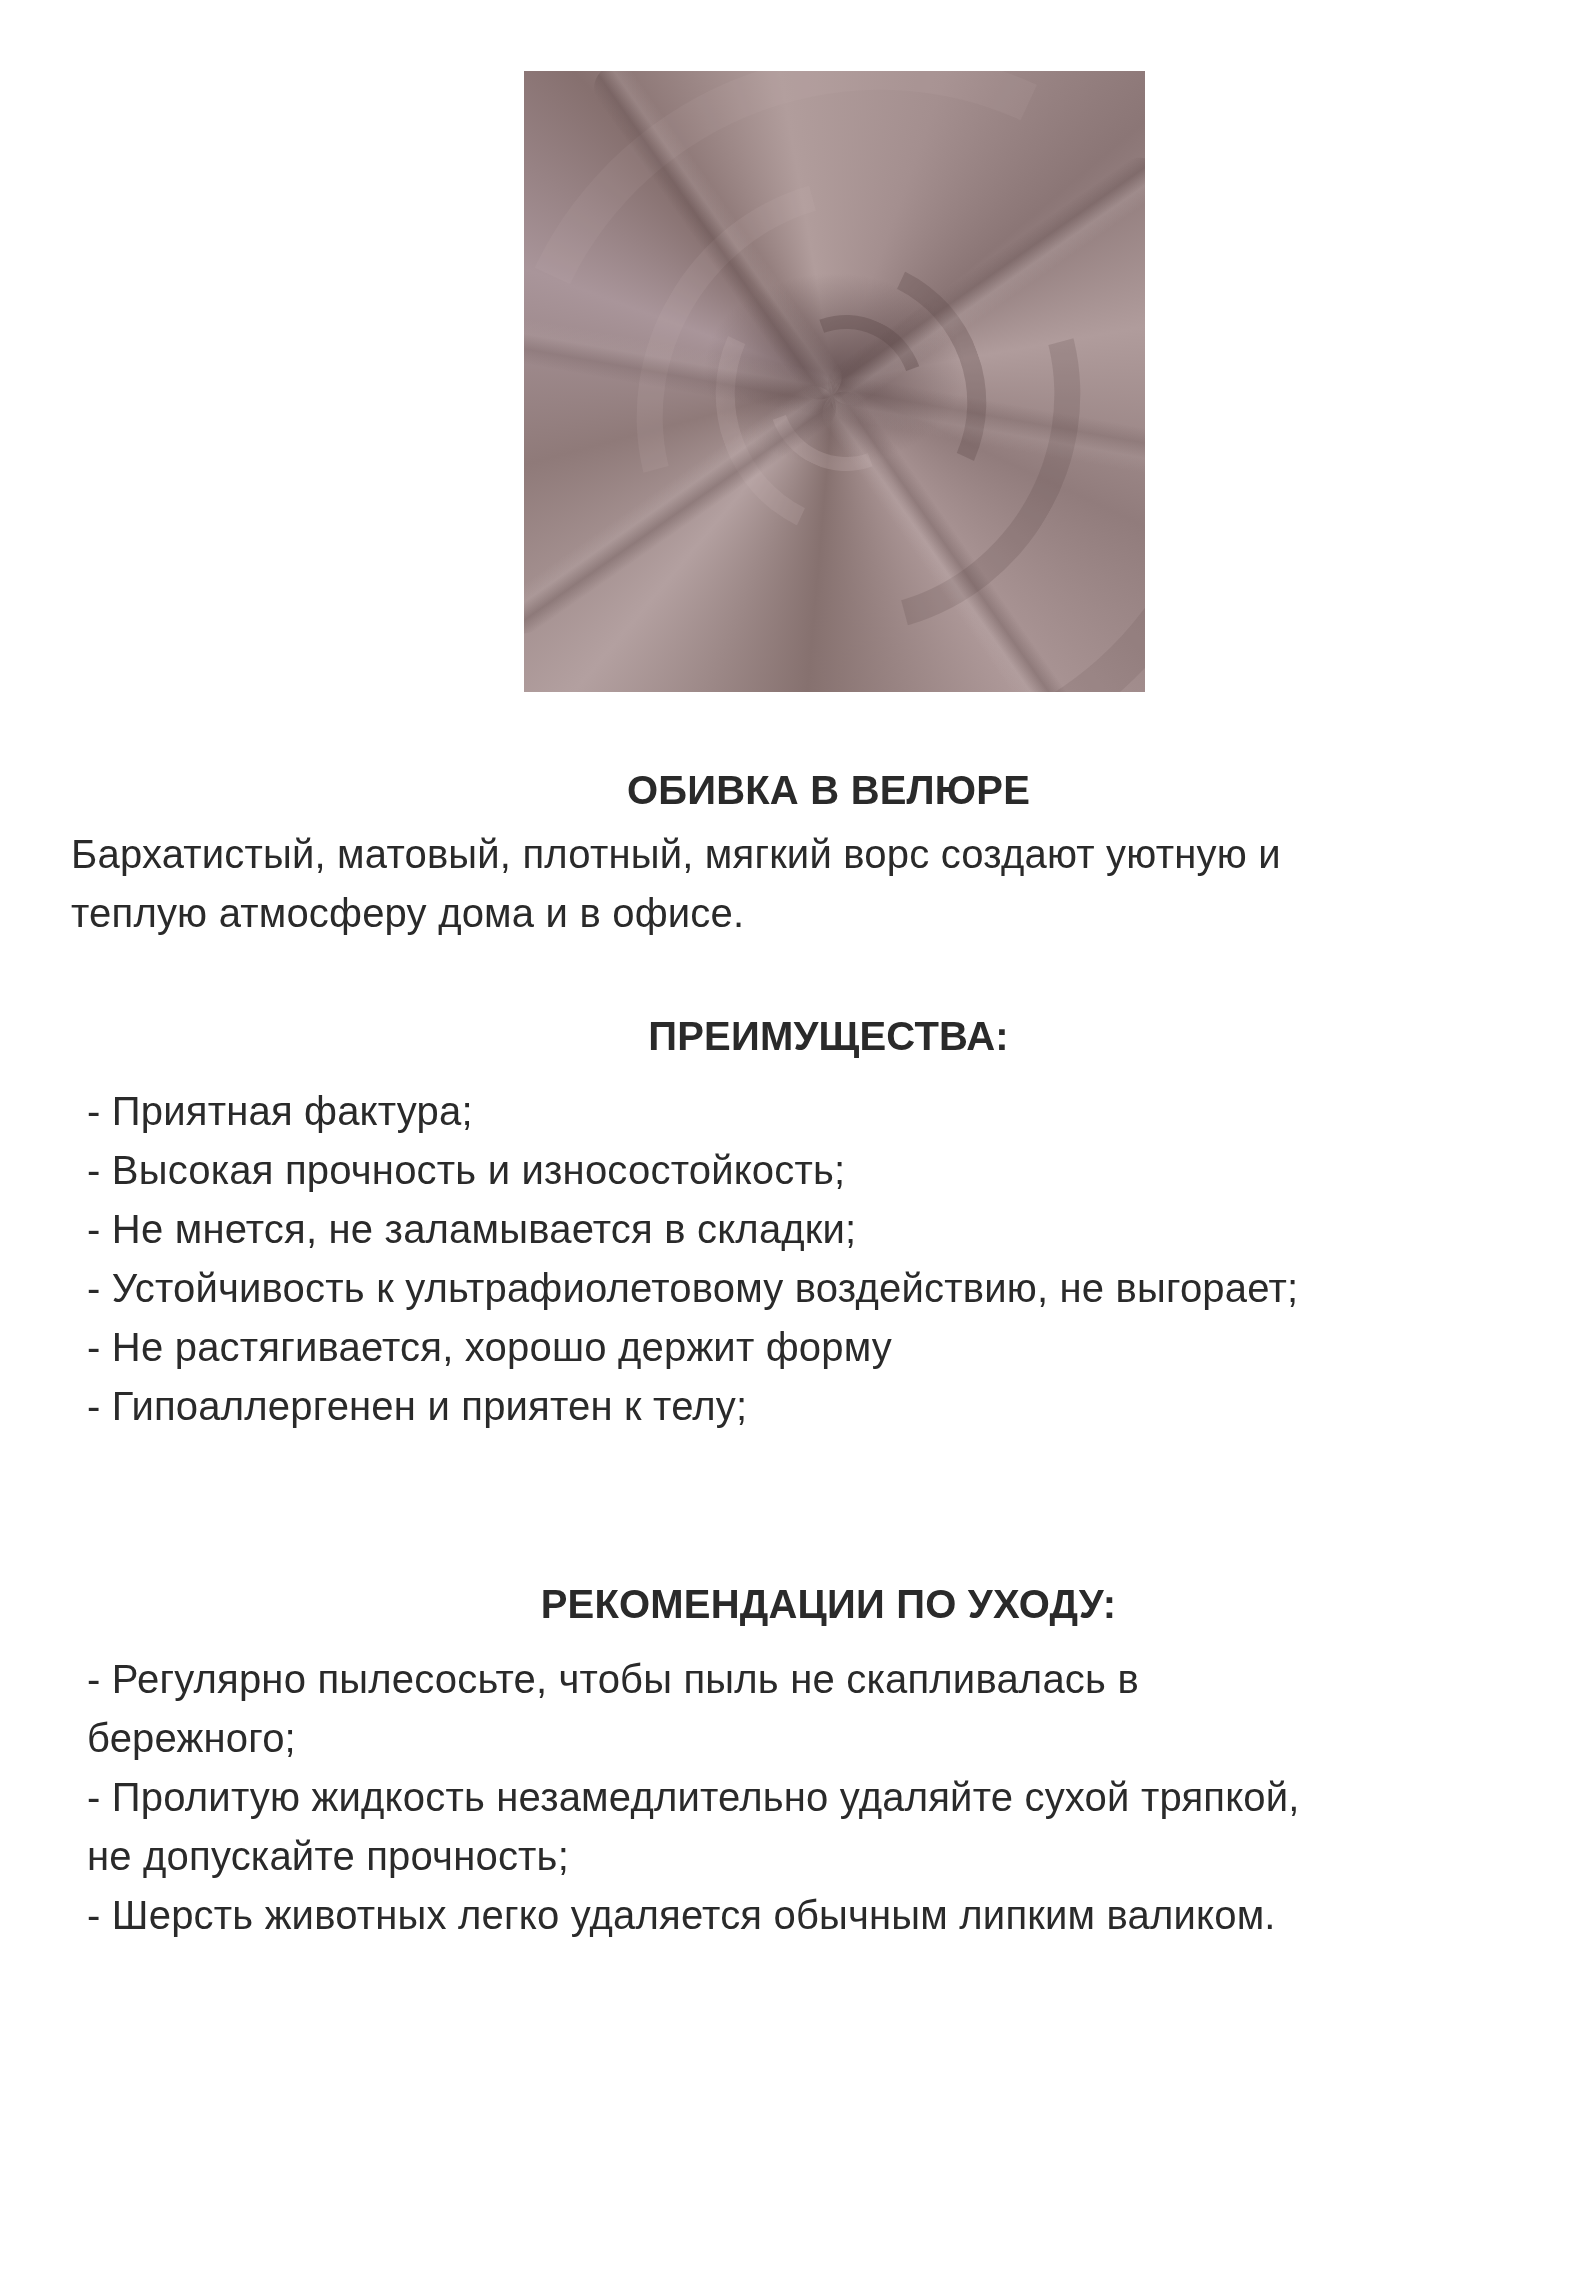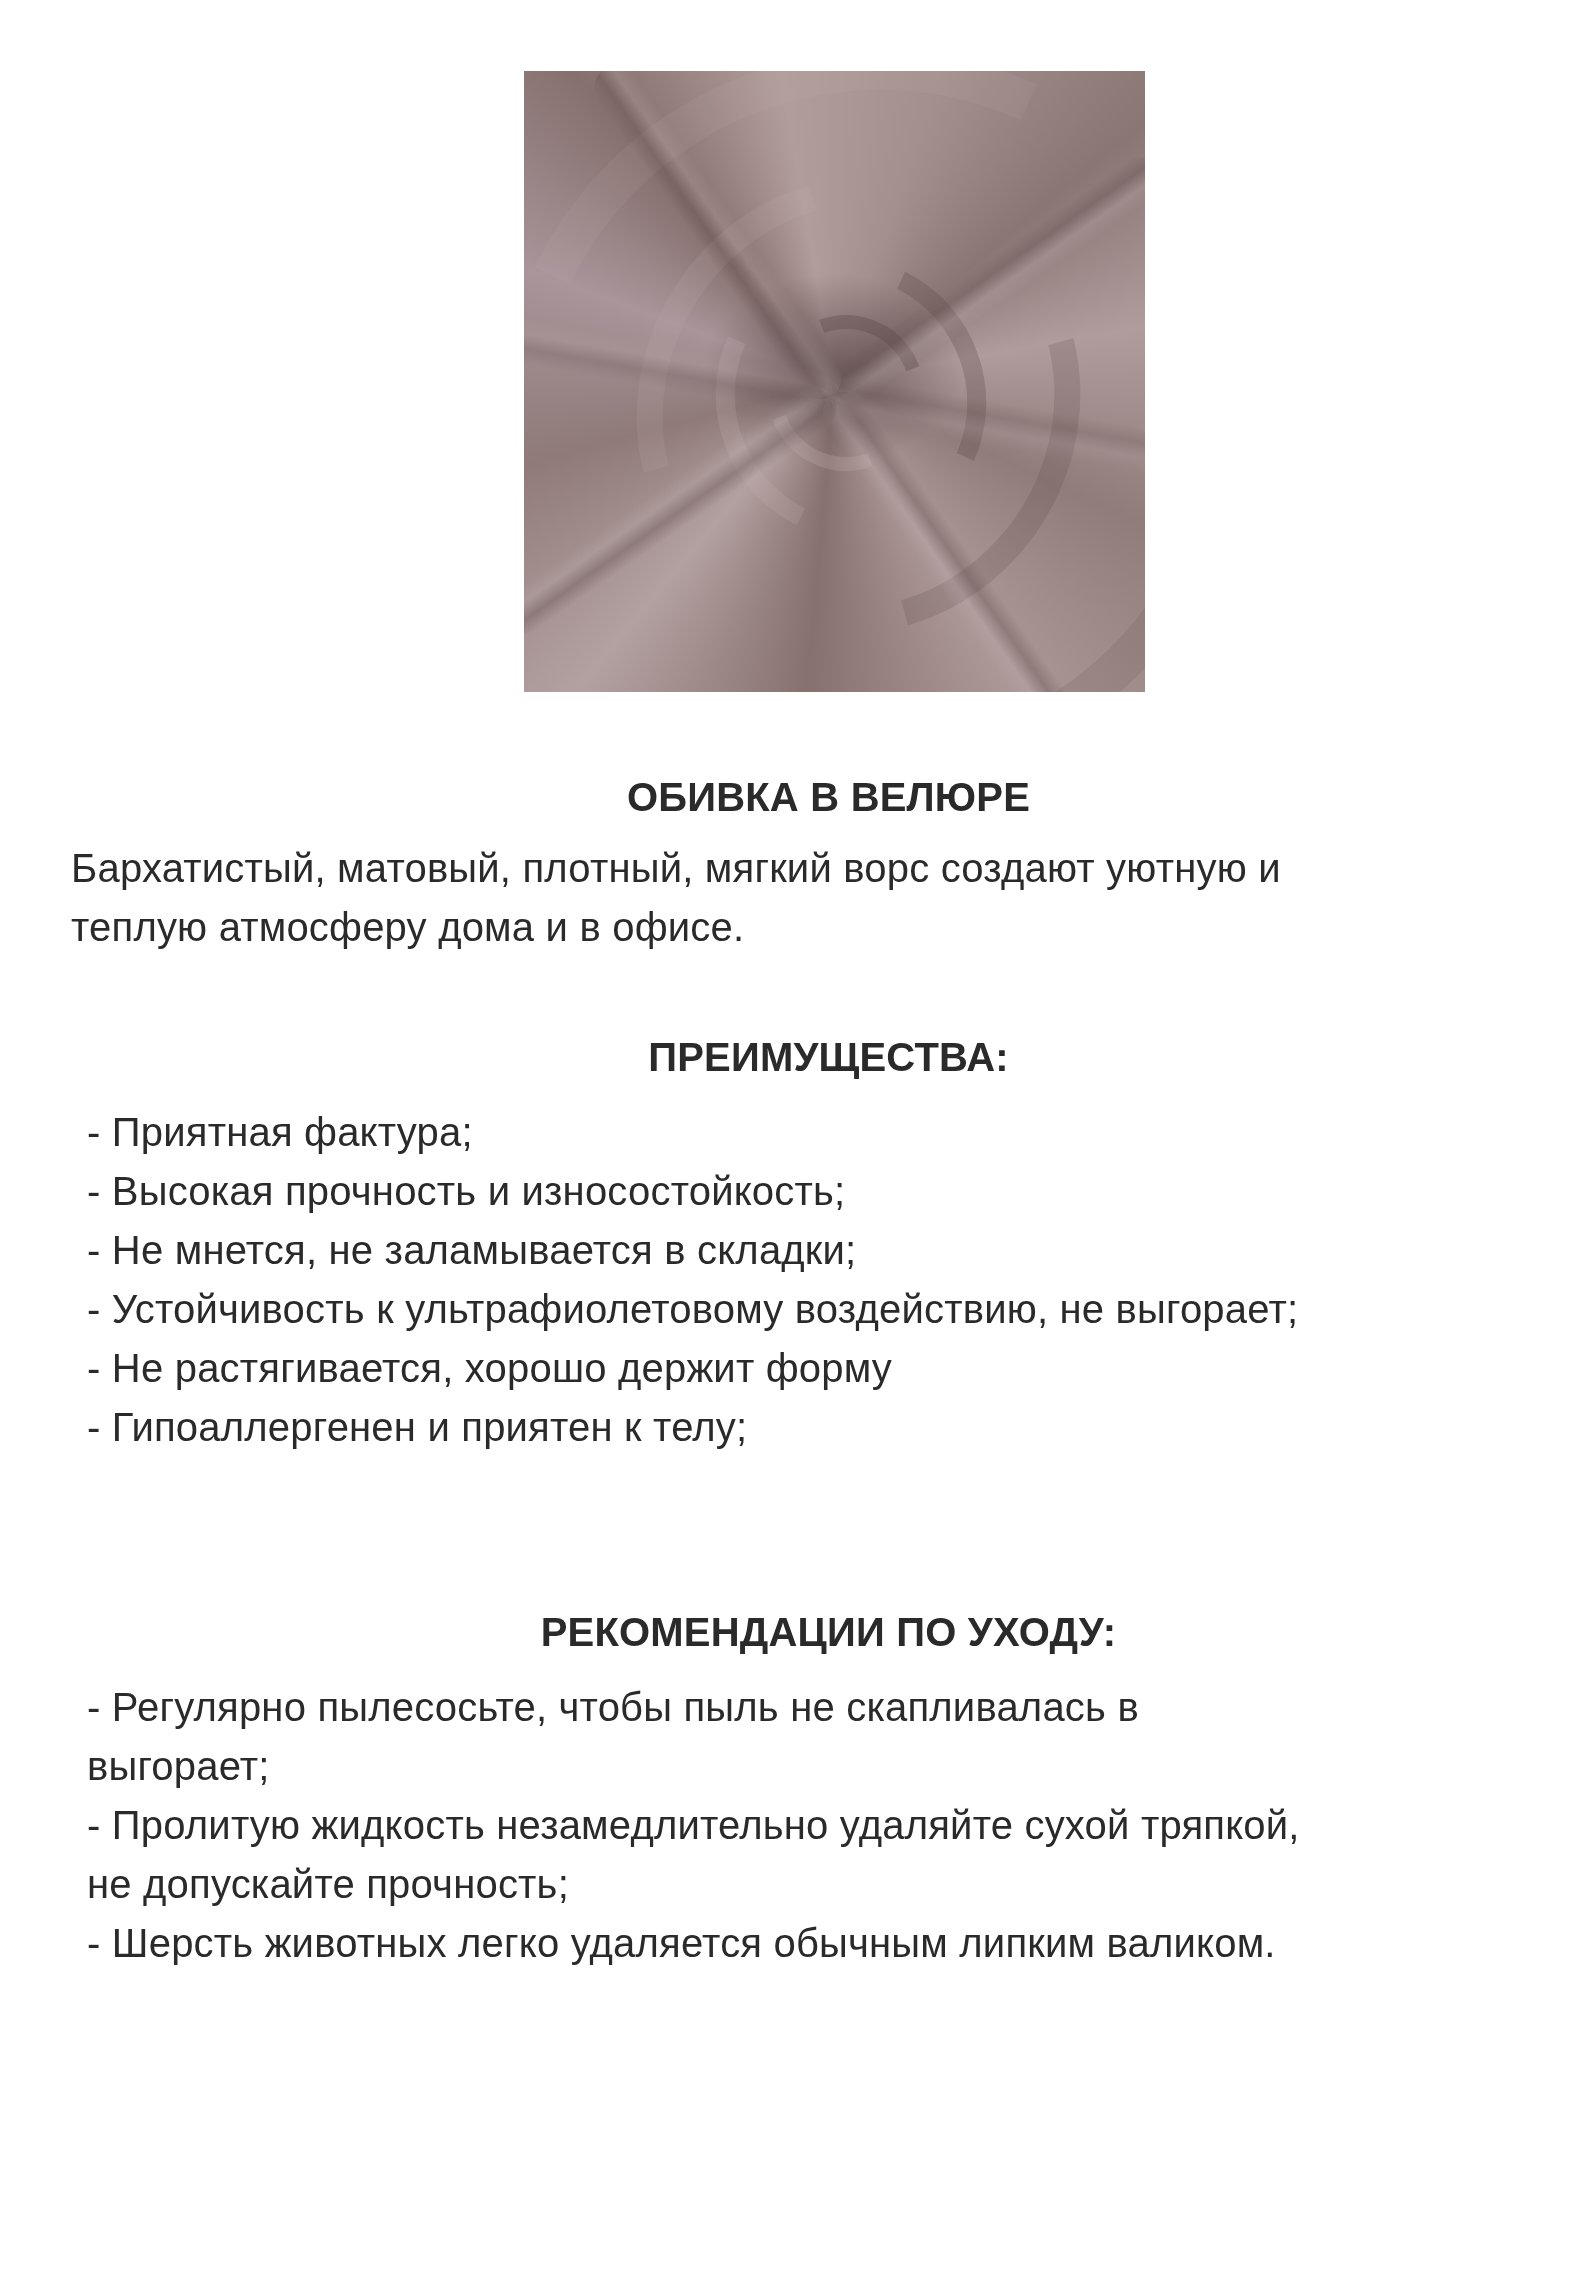--- a/index.html
+++ b/index.html
@@ -58,21 +58,21 @@
       left: 71px;
       top: 756px;
       width: 1489px;
       font-size: 40px;
       line-height: 59px;
       letter-spacing: 0.2px;
     }
     .heading {
       text-align: center;
       font-weight: bold;
-      margin: 12px;
+      margin: 5px;
       font-size: 40px;
       line-height: 59px;
       padding-left: 26px;
     }
     .para, .item {
       margin: 0;
       font-weight: normal;
     }
     .gap {
       height: 59px;
@@ -123,21 +123,21 @@
 
   <div class="gap"></div>
 
 
   <div class="gap"></div>
 
   <section>
     <h2 class="heading">РЕКОМЕНДАЦИИ ПО УХОДУ:</h2>
     <ul class="list">
       <li class="item">- Регулярно пылесосьте, чтобы пыль не скапливалась в</li>
-      <li class="item">выгорает;</li>
+      <li class="item">бережного;</li>
       <li class="item">- Пролитую жидкость незамедлительно удаляйте сухой тряпкой,</li>
       <li class="item">не допускайте прочность;</li>
       <li class="item">- Шерсть животных легко удаляется обычным липким валиком.</li>
     </ul>
   </section>
 
 </div>
 
 
 </body></html>

